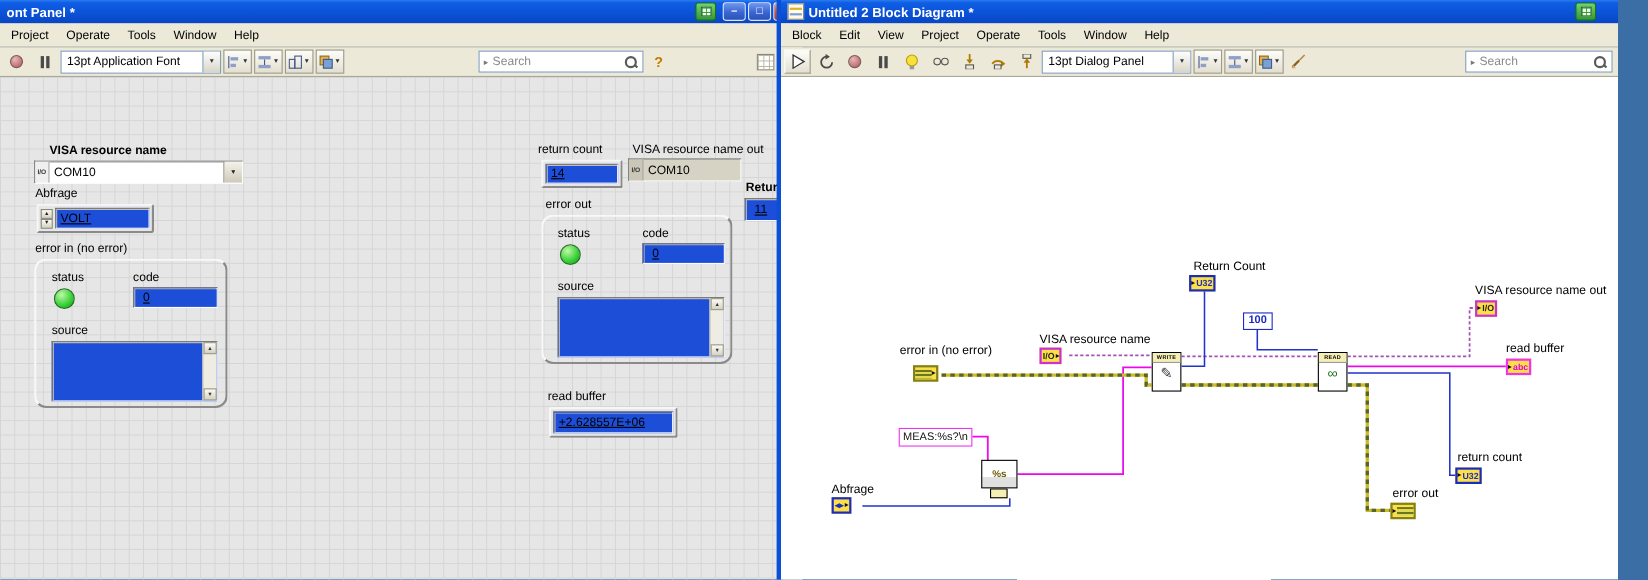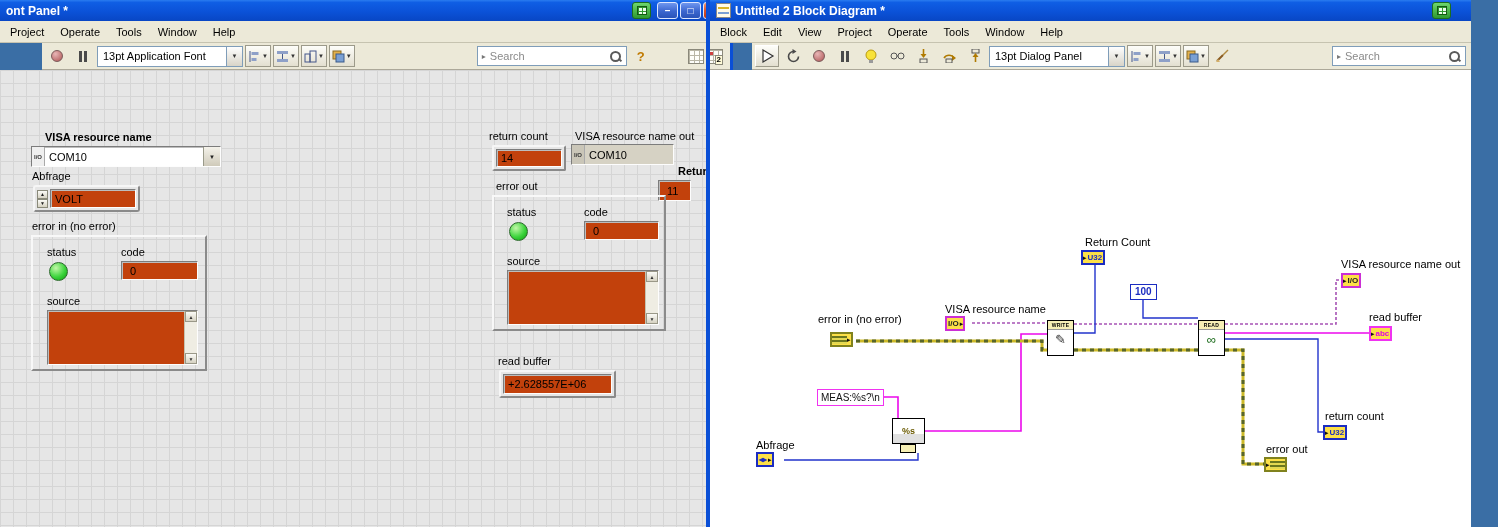--- a/index.html
+++ b/index.html
@@ -17,21 +17,21 @@
   .winbtn.close{background:linear-gradient(#ef9a72,#d9532c 50%,#b83a17);}
   .lvicon{width:19px;height:17px;border-radius:3px;border:1px solid #1c6e1c;background:linear-gradient(#6ed66e,#2f9a2f);display:flex;align-items:center;justify-content:center;margin:0 4px;}
   .lvicon .lv-grid{width:10px;height:9px;background:#eafbea;border:1px solid #145a14;background-image:linear-gradient(#2f9a2f 1px,transparent 1px),linear-gradient(90deg,#2f9a2f 1px,transparent 1px);background-size:4px 4px;}
   .vi-icon{width:15px;height:15px;background:#fffbe8;border:1px solid #888;margin-right:4px;display:flex;flex-direction:column;justify-content:space-around;padding:1px;}
   .vi-icon i{display:block;height:2px;background:#d8b429;}
   .vi-icon i+i{background:#7aa0d4;}
 
   .menubar{height:22px;background:#ece9d8;border-bottom:1px solid #c6c3b0;display:flex;align-items:center;padding-left:2px;}
   .menu-item{padding:3px 8px;color:#000;cursor:default;}
 
-  .toolbar{height:27px;background:#ece9d8;border-bottom:1px solid #aca899;display:flex;align-items:center;padding:0 3px;gap:2px;margin-left:42px;}
+  .toolbar{height:27px;background:#ece9d8;border-bottom:1px solid #aca899;display:flex;align-items:center;padding:0 3px;gap:2px;}
   .icobtn{min-width:24px;height:22px;display:flex;align-items:center;justify-content:center;background:#ece9d8;border:1px solid transparent;}
   .icobtn.raised{border-color:#fff #9c9a8a #9c9a8a #fff;background:linear-gradient(#fdfdf9,#e3dfd0);}
   .abort-glyph{width:12px;height:12px;border-radius:50%;background:radial-gradient(circle at 35% 30%,#e8b6b6,#c07272 70%,#9c5050);border:1px solid #7c5a5a;}
   .pause-glyph{display:flex;gap:2px;}
   .pause-glyph i{width:3px;height:11px;background:#4a4a4a;}
   .combo{display:flex;align-items:center;background:#fff;border:1px solid #7f9db9;height:21px;}
   .combo .txt{padding:0 5px;white-space:nowrap;color:#000;}
   .combo .drop{width:16px;height:19px;margin-left:auto;background:linear-gradient(#fefefe,#d8d4c8);border-left:1px solid #7f9db9;display:flex;align-items:center;justify-content:center;font-size:6px;color:#333;}
   .font-combo{width:146px;}
   .tool-drop{display:flex;align-items:center;border:1px solid #9c9a8a;background:linear-gradient(#fdfdf9,#e3dfd0);height:22px;padding:0 2px;gap:1px;}
@@ -45,30 +45,30 @@
   .helpbtn{color:#c07a00;font-weight:bold;font-size:13px;}
   .grid-ico{position:relative;width:16px;height:15px;background:#fdfdf9;border:1px solid #8a887a;background-image:linear-gradient(#b8b5a5 1px,transparent 1px),linear-gradient(90deg,#b8b5a5 1px,transparent 1px);background-size:5px 5px;}
   .grid-ico .badge{position:absolute;right:-1px;bottom:-2px;font-size:8px;font-weight:bold;background:#fffbd8;color:#000;line-height:1;padding:0 1px;border:1px solid #8a887a;}
   .grid-ico .dotr{position:absolute;left:2px;top:2px;width:3px;height:3px;background:#d04040;}
   .grid-ico .dotg{position:absolute;left:7px;top:7px;width:3px;height:3px;background:#3fa43f;}
 
   
   .panel{position:absolute;left:0;top:70px;width:730px;height:457px;background-color:#e6e6e6;background-image:linear-gradient(#d5d5d5 1px,transparent 1px),linear-gradient(90deg,#d5d5d5 1px,transparent 1px);background-size:13px 13px;}
   .fp-label{position:absolute;font-size:11px;color:#000;white-space:nowrap;}
   .fp-label.bold{font-weight:bold;}
-  .sunken{background:#c2410c;border:1px solid;border-color:#7c7c7c #fdfdfd #fdfdfd #7c7c7c;box-shadow:inset 1px 1px 0 #bdbdbd;}
+  .sunken{background:#1d4ed8;border:1px solid;border-color:#7c7c7c #fdfdfd #fdfdfd #7c7c7c;box-shadow:inset 1px 1px 0 #bdbdbd;text-decoration:underline;}
   .lv-combo{position:absolute;height:21px;display:flex;align-items:stretch;background:#fff;border:1px solid;border-color:#7c7c7c #fdfdfd #fdfdfd #7c7c7c;box-shadow:inset 1px 1px 0 #bdbdbd;}
   .io-glyph{font-size:6px;font-weight:bold;display:flex;align-items:center;padding:0 2px;border-right:1px solid #aaa;color:#333;background:#efefef;}
   .lv-combo .val,.visa-out .val{display:flex;align-items:center;padding:0 4px;flex:1;font-size:11px;}
   .dropbtn{width:17px;background:linear-gradient(#f4f2ea,#cfcaba);border-left:1px solid #9a9a8a;display:flex;align-items:center;justify-content:center;font-size:6px;color:#222;}
   .lv-strframe{position:absolute;display:flex;align-items:center;border:2px solid;border-color:#f6f6f6 #8a8a8a #8a8a8a #f6f6f6;border-radius:3px;padding:2px;background:#e6e6e6;}
   .spin{display:flex;flex-direction:column;margin-right:2px;}
   .spin span{width:11px;height:9px;font-size:5px;display:flex;align-items:center;justify-content:center;background:linear-gradient(#fbfbf7,#d6d2c2);border:1px solid #8a8a7a;color:#222;}
   .strbox{width:86px;height:19px;display:flex;align-items:center;padding:0 4px;font-size:11px;}
-  .cluster{position:absolute;border:2px solid;border-color:#f8f8f8 #8a8a8a #8a8a8a #f8f8f8;border-radius:0;}
+  .cluster{position:absolute;border:2px solid;border-color:#f8f8f8 #8a8a8a #8a8a8a #f8f8f8;border-radius:11px;}
   .led{position:absolute;width:19px;height:19px;border-radius:50%;border:1px solid #2a6a2a;background:radial-gradient(circle at 35% 30%,#c2f7a8,#3cd43c 55%,#0c9a0c);}
   .numbox{position:absolute;display:flex;align-items:center;font-size:11px;padding-left:8px;}
   .srcbox{position:absolute;}
   .mini-scroll{position:absolute;right:0;top:0;bottom:0;width:13px;border-left:1px solid #c6c3b0;display:flex;flex-direction:column;justify-content:space-between;background:#efede3;}
   .mini-scroll .msb{height:11px;font-size:5px;display:flex;align-items:center;justify-content:center;background:linear-gradient(#fbfbf7,#d6d2c2);border:1px solid #9a9888;color:#333;}
   .numind,.strind{position:absolute;border:2px solid;border-color:#f6f6f6 #8a8a8a #8a8a8a #f6f6f6;border-radius:2px;padding:2px;background:#e6e6e6;}
   .numind .inner,.strind .inner{display:flex;align-items:center;width:100%;height:100%;padding:0 4px;font-size:11px;}
   .visa-out{position:absolute;display:flex;align-items:stretch;background:#d6d2c4;border:1px solid;border-color:#7c7c7c #fdfdfd #fdfdfd #7c7c7c;}
   .visa-out .io-glyph{background:#cac6b8;}
   .vscroll{position:absolute;top:0;width:17px;height:457px;background:#f0efe8;border-left:1px solid #c9c6b4;display:flex;flex-direction:column;}
@@ -224,21 +224,21 @@
       <span class="inner sunken">14</span>
     </div>
 
     <div class="fp-label" style="left:575px;top:60px">VISA resource name out</div>
     <div class="visa-out" style="left:571px;top:74px;width:103px;height:21px">
       <span class="io-glyph">I/O</span>
       <span class="val">COM10</span>
     </div>
 
     <div class="fp-label bold" style="left:678px;top:95px">Return</div>
-    <div class="numbox sunken" style="left:658px;top:110px;width:33px;height:21px">
+    <div class="numbox sunken" style="left:677px;top:110px;width:33px;height:21px">
         <span>11</span>
       </div>
 
     <div class="fp-label" style="left:496px;top:110px">error out</div>
     <div class="cluster" style="left:492px;top:125px;width:174px;height:136px">
       <span class="fp-label" style="left:13px;top:9px">status</span>
       <span class="led" style="left:15px;top:25px"></span>
       <span class="fp-label" style="left:90px;top:9px">code</span>
       <span class="numbox sunken" style="left:90px;top:24px;width:75px;height:19px">
           <span>0</span>

